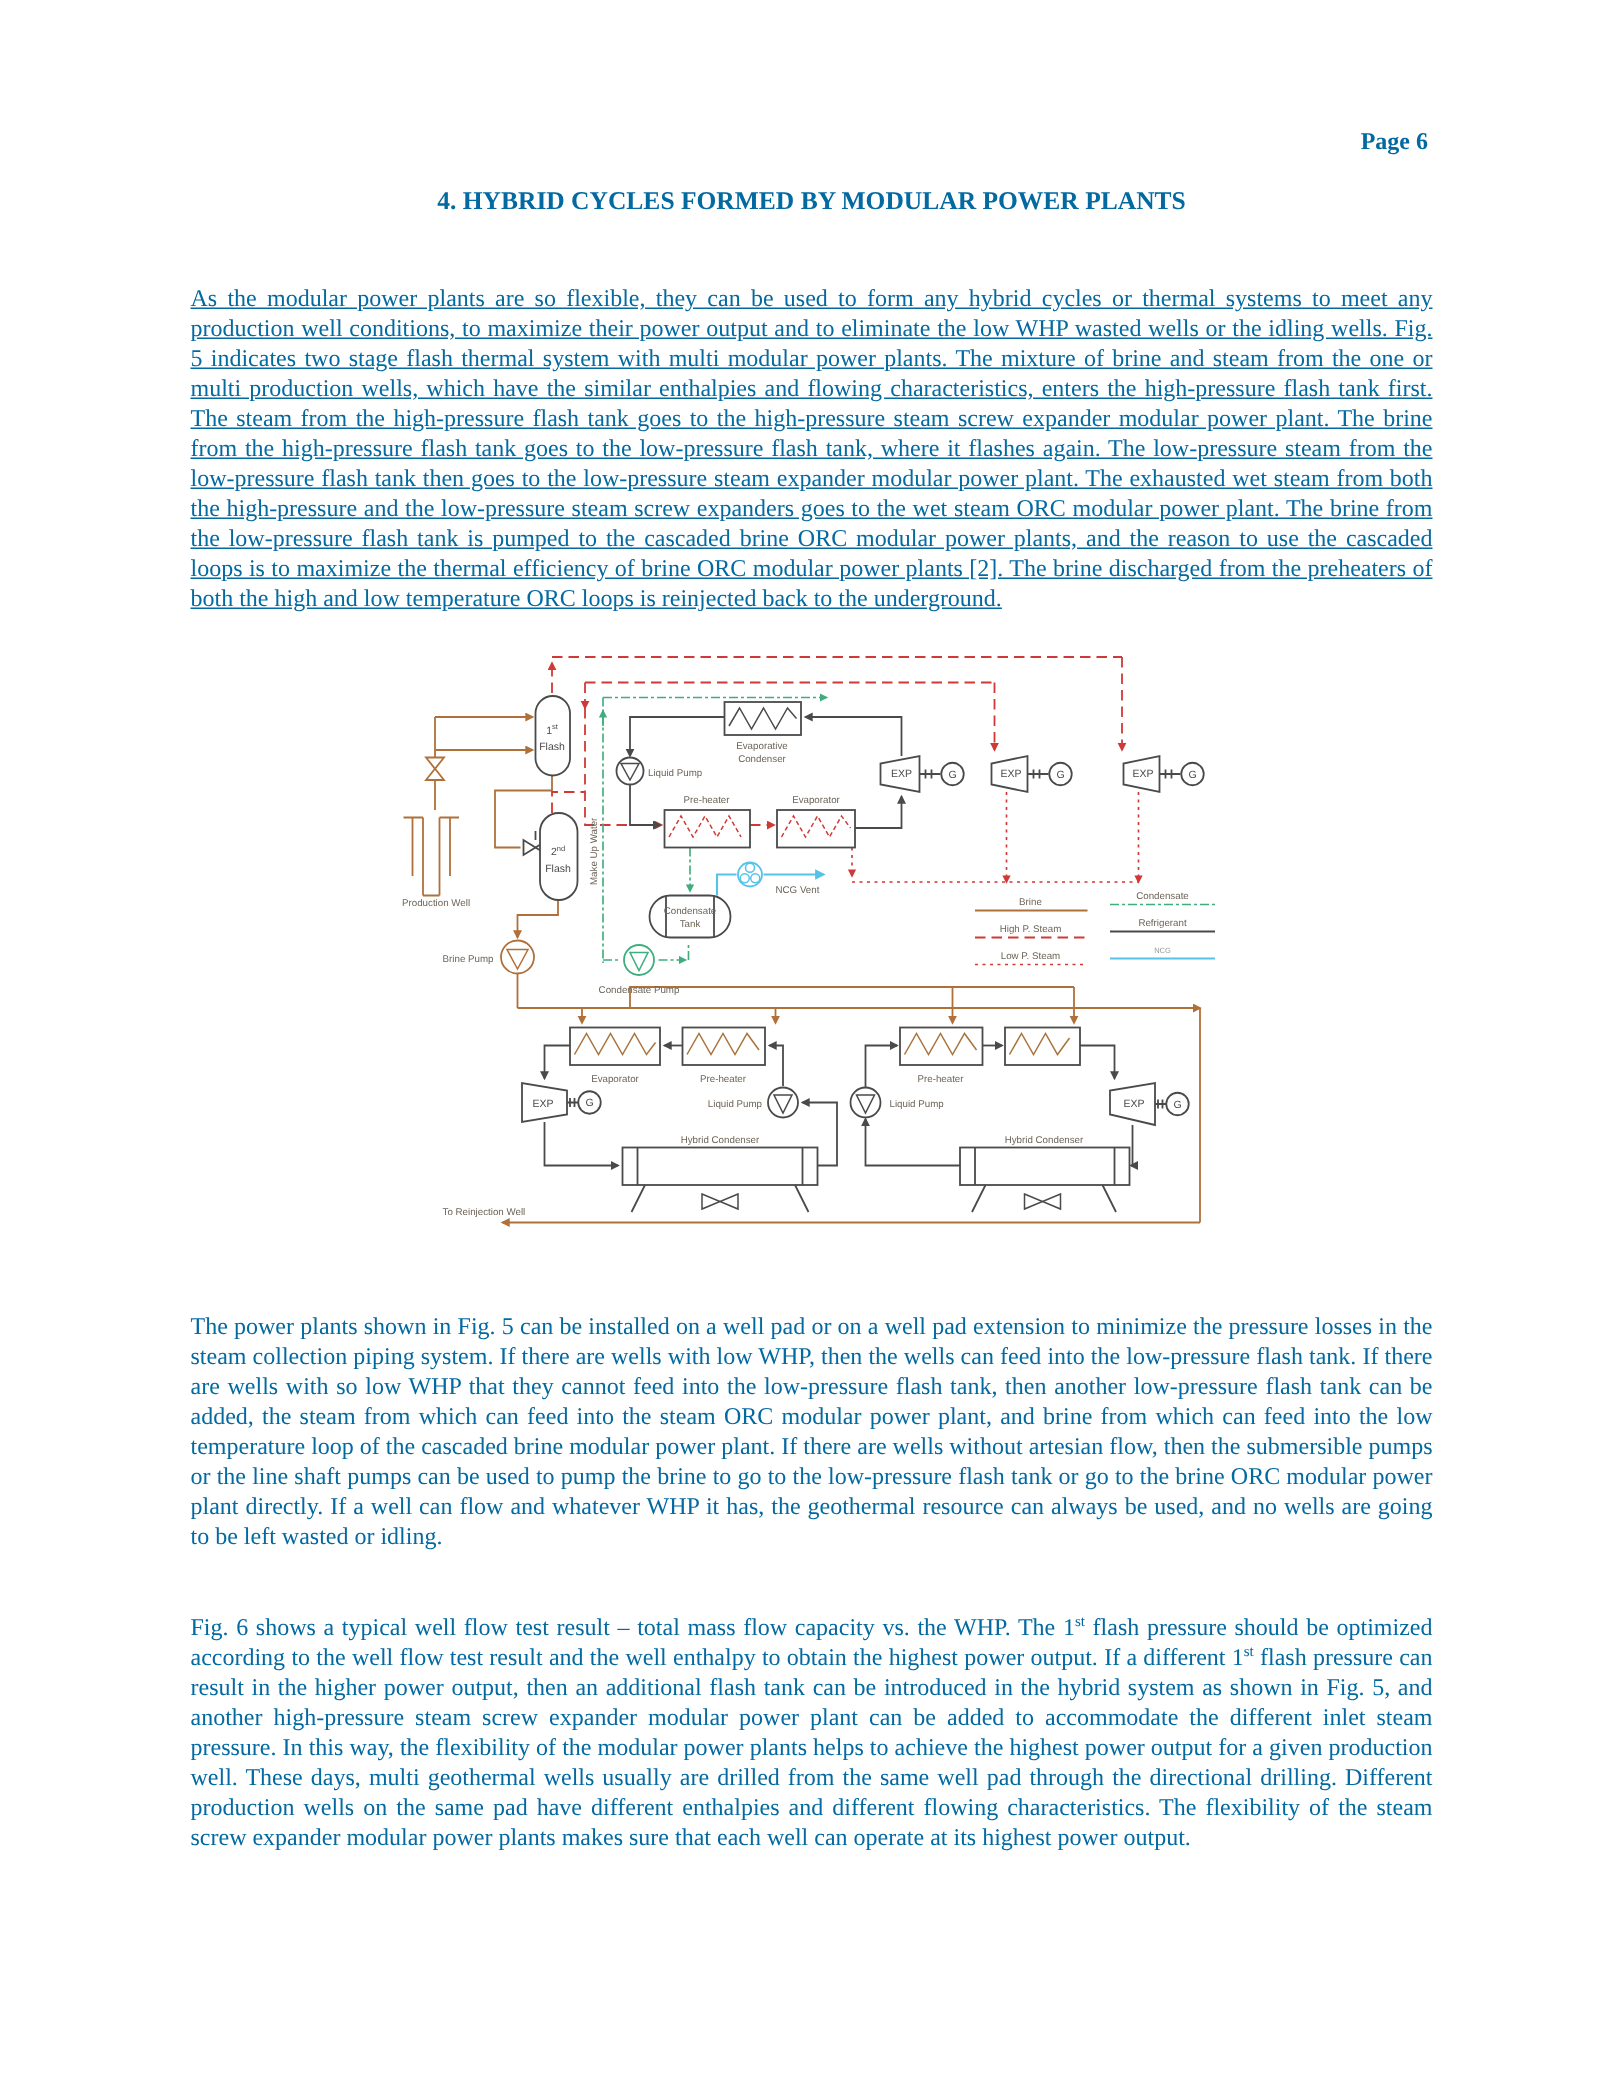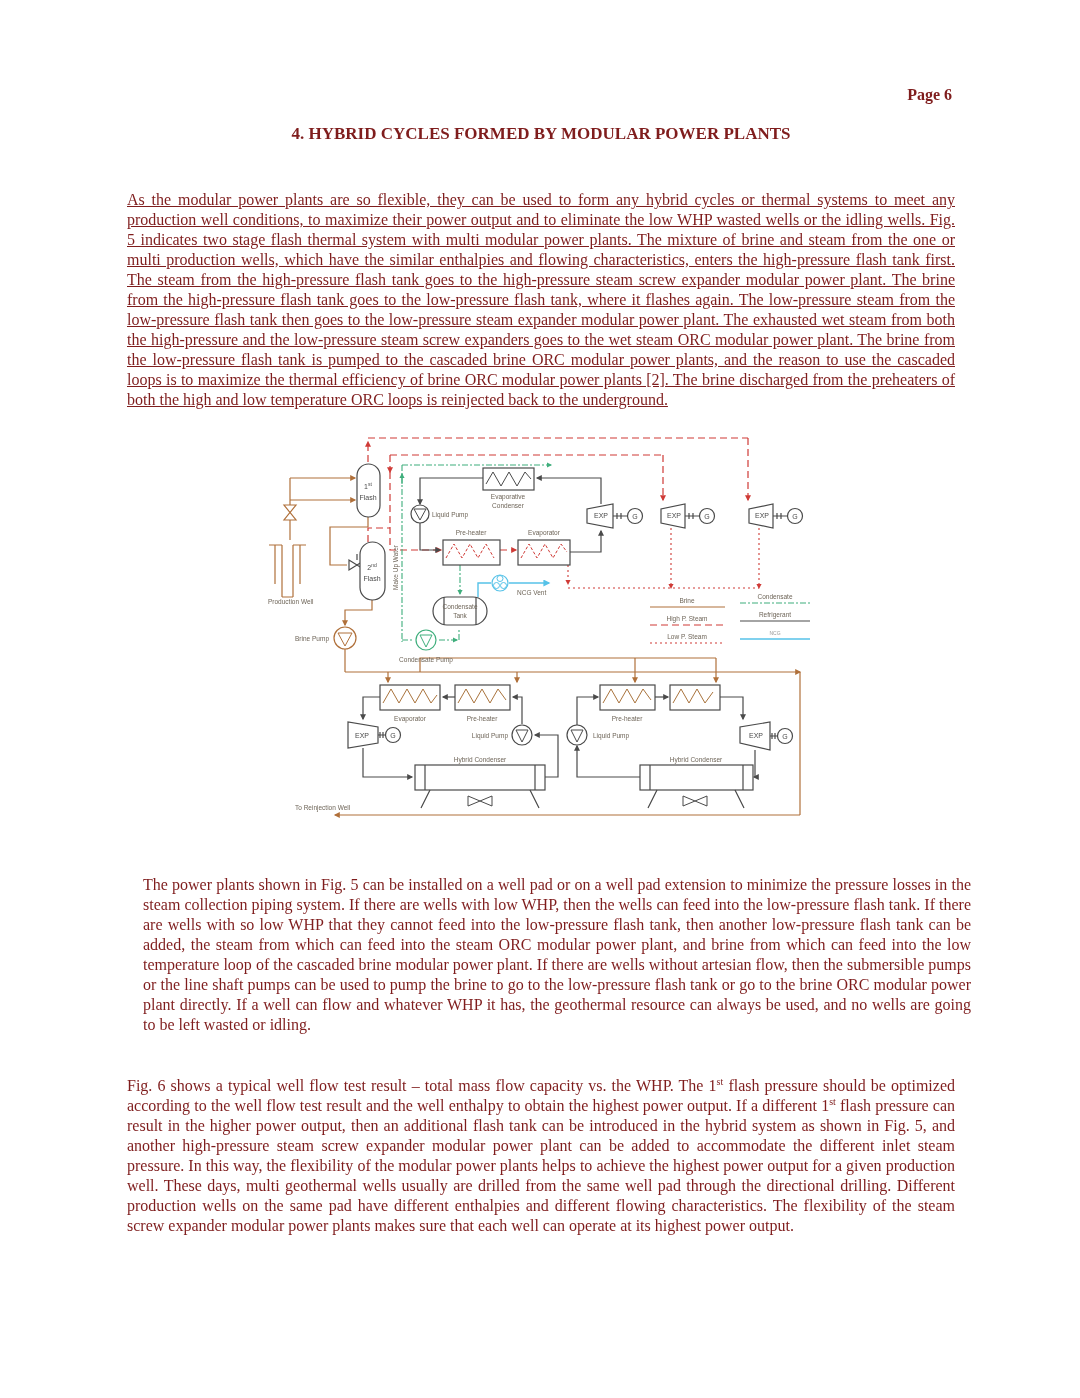--- a/index.html
+++ b/index.html
@@ -1,24 +1,24 @@
 <!DOCTYPE html>
 <html><head>
 <meta charset="utf-8">
 <style>
   html,body{margin:0;padding:0;background:#ffffff;}
   .page{position:relative;width:1080px;height:1244px;background:#ffffff;overflow:hidden;
-        font-family:"Liberation Serif",serif;color:#7f1d1d;}
+        font-family:"Liberation Serif",serif;color:#0369a1;}
   .page-number{position:absolute;top:86px;right:128px;font-weight:bold;font-size:16px;}
   .heading{position:absolute;top:124px;left:127px;width:828px;text-align:center;
            font-weight:bold;font-size:17px;}
   .para{position:absolute;left:127px;width:828px;font-size:16px;line-height:20px;
         text-align:justify;}
   .para sup{font-size:10px;line-height:0;}
-  #p1{top:174px;text-decoration:underline;} #p2{top:859px;margin-left:16px;} #p3{top:1060px;}
+  #p1{top:174px;text-decoration:underline;} #p2{top:859px;} #p3{top:1060px;}
   .caption{position:absolute;top:822px;left:127px;width:828px;text-align:center;font-size:16px;}
   .footer{position:absolute;top:1310px;left:127px;width:828px;text-align:center;font-size:16px;}
   .figure{position:absolute;left:265px;top:432px;width:720px;height:392px;}
 
   
   .st-brine{stroke:#b0703a;fill:none;stroke-width:1.2;}
   .st-hps{stroke:#cf3a36;fill:none;stroke-width:1.2;stroke-dasharray:7 4;}
   .st-lps{stroke:#cf3a36;fill:none;stroke-width:1.1;stroke-dasharray:2 3;}
   .st-cond{stroke:#3fae7c;fill:none;stroke-width:1.1;stroke-dasharray:6 2 2 2;}
   .st-ref{stroke:#4a4a4a;fill:none;stroke-width:1.2;}

